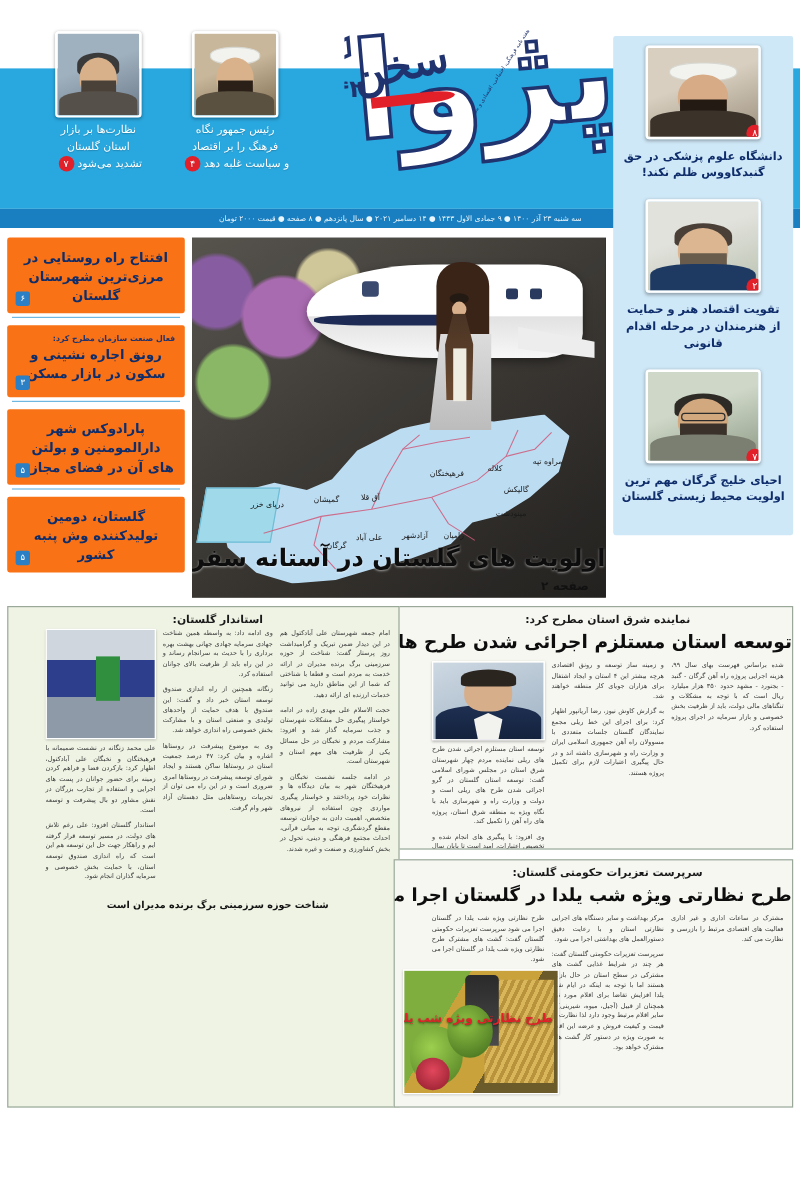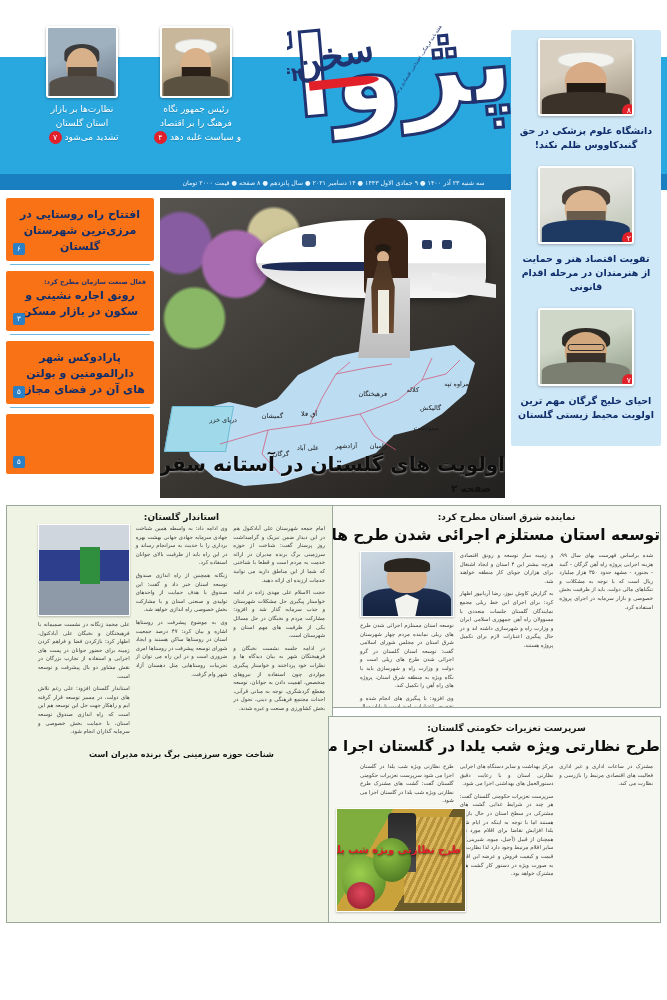--- a/index.html
+++ b/index.html
@@ -431,20 +431,21 @@
 
     <div class="teaser-box">
       <div class="tb-kicker"></div>
       <div class="tb-title">پارادوکس شهر دارالمومنین و بولتن های آن در فضای مجازی</div>
       <span class="tb-pg">۵</span>
       <span class="teaser-underline"></span>
     </div>
 
     <div class="teaser-box">
       <div class="tb-kicker"></div>
+      <div class="tb-title">گلستان، دومین تولیدکننده وش پنبه کشور</div>
       <span class="tb-pg">۵</span>
     </div>
   </div>
 
   <div class="lead">
     <div class="lead-mapbg"></div>
 
     <div class="prov-shape"></div>
     <div class="caspian"></div>
 

